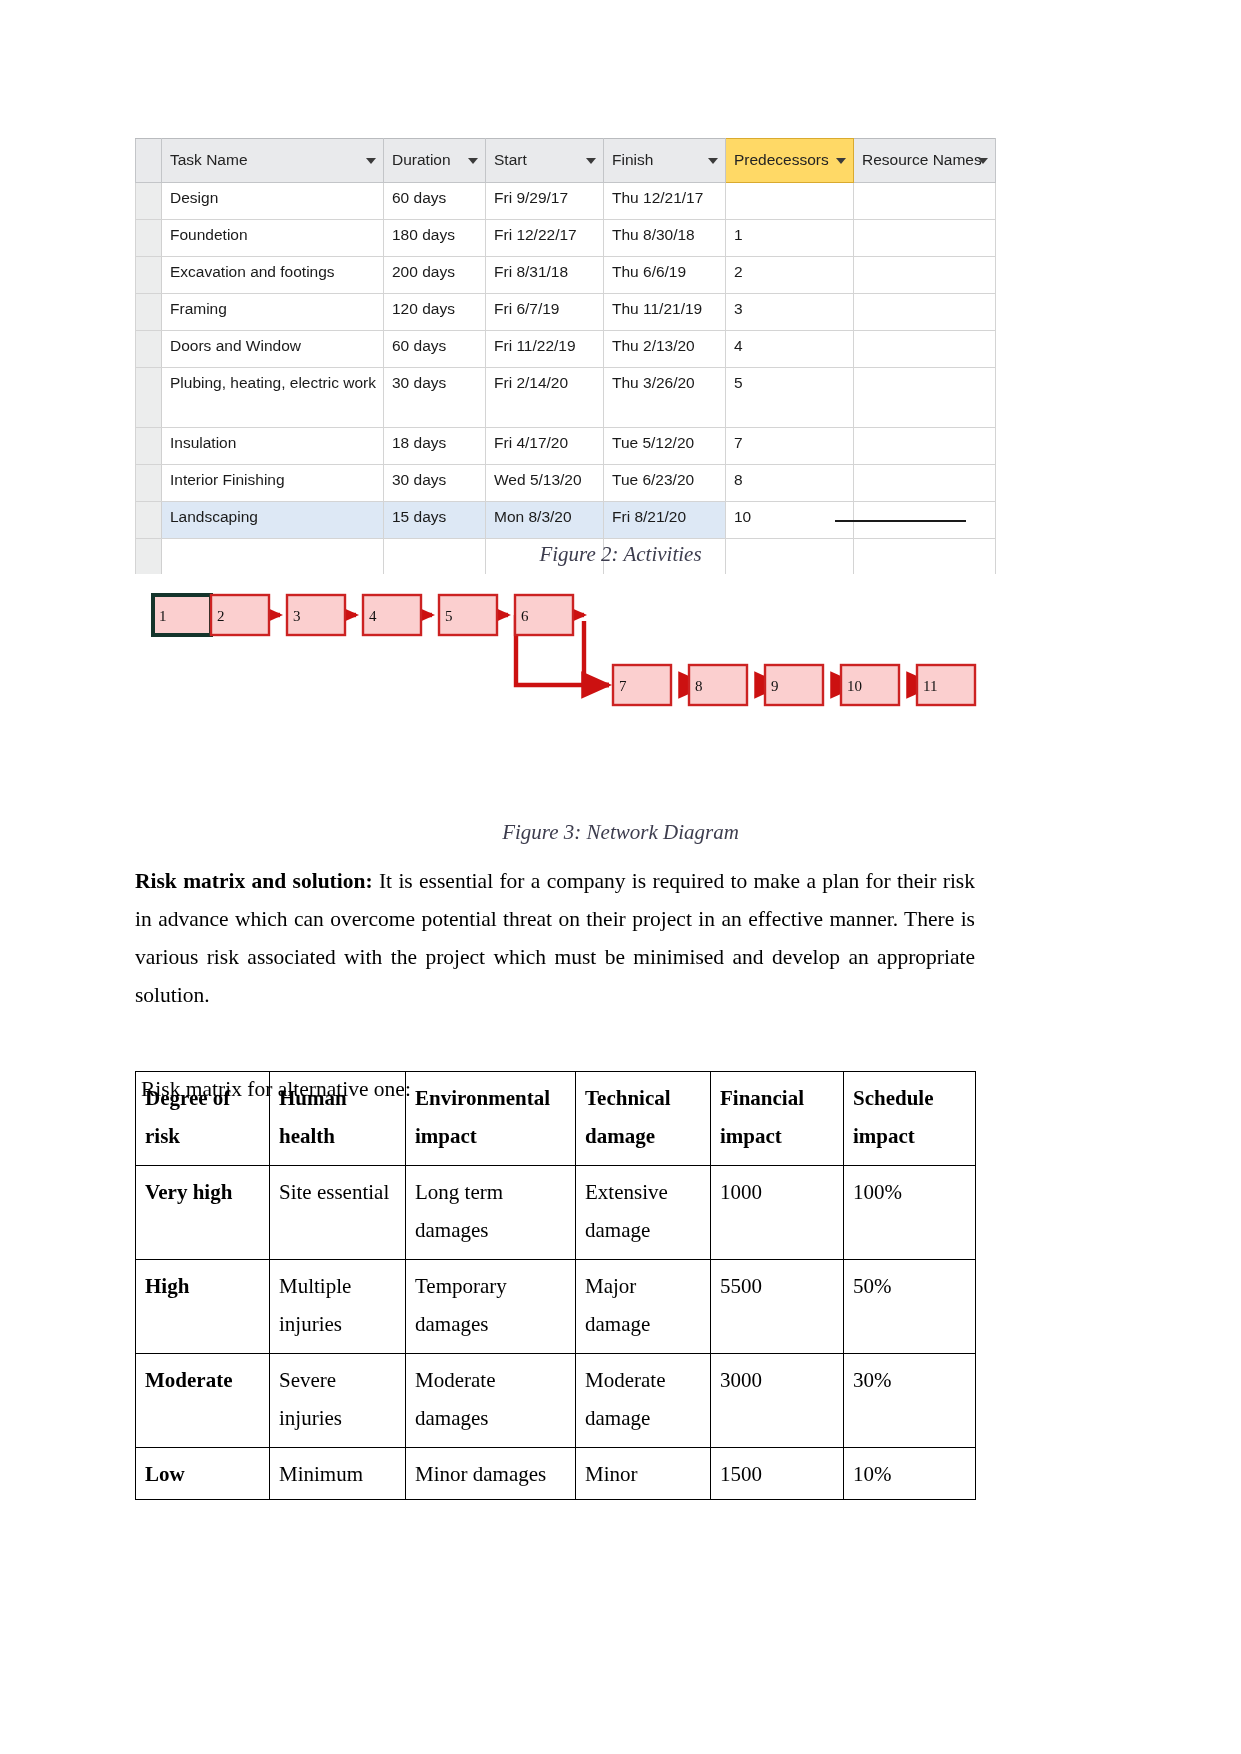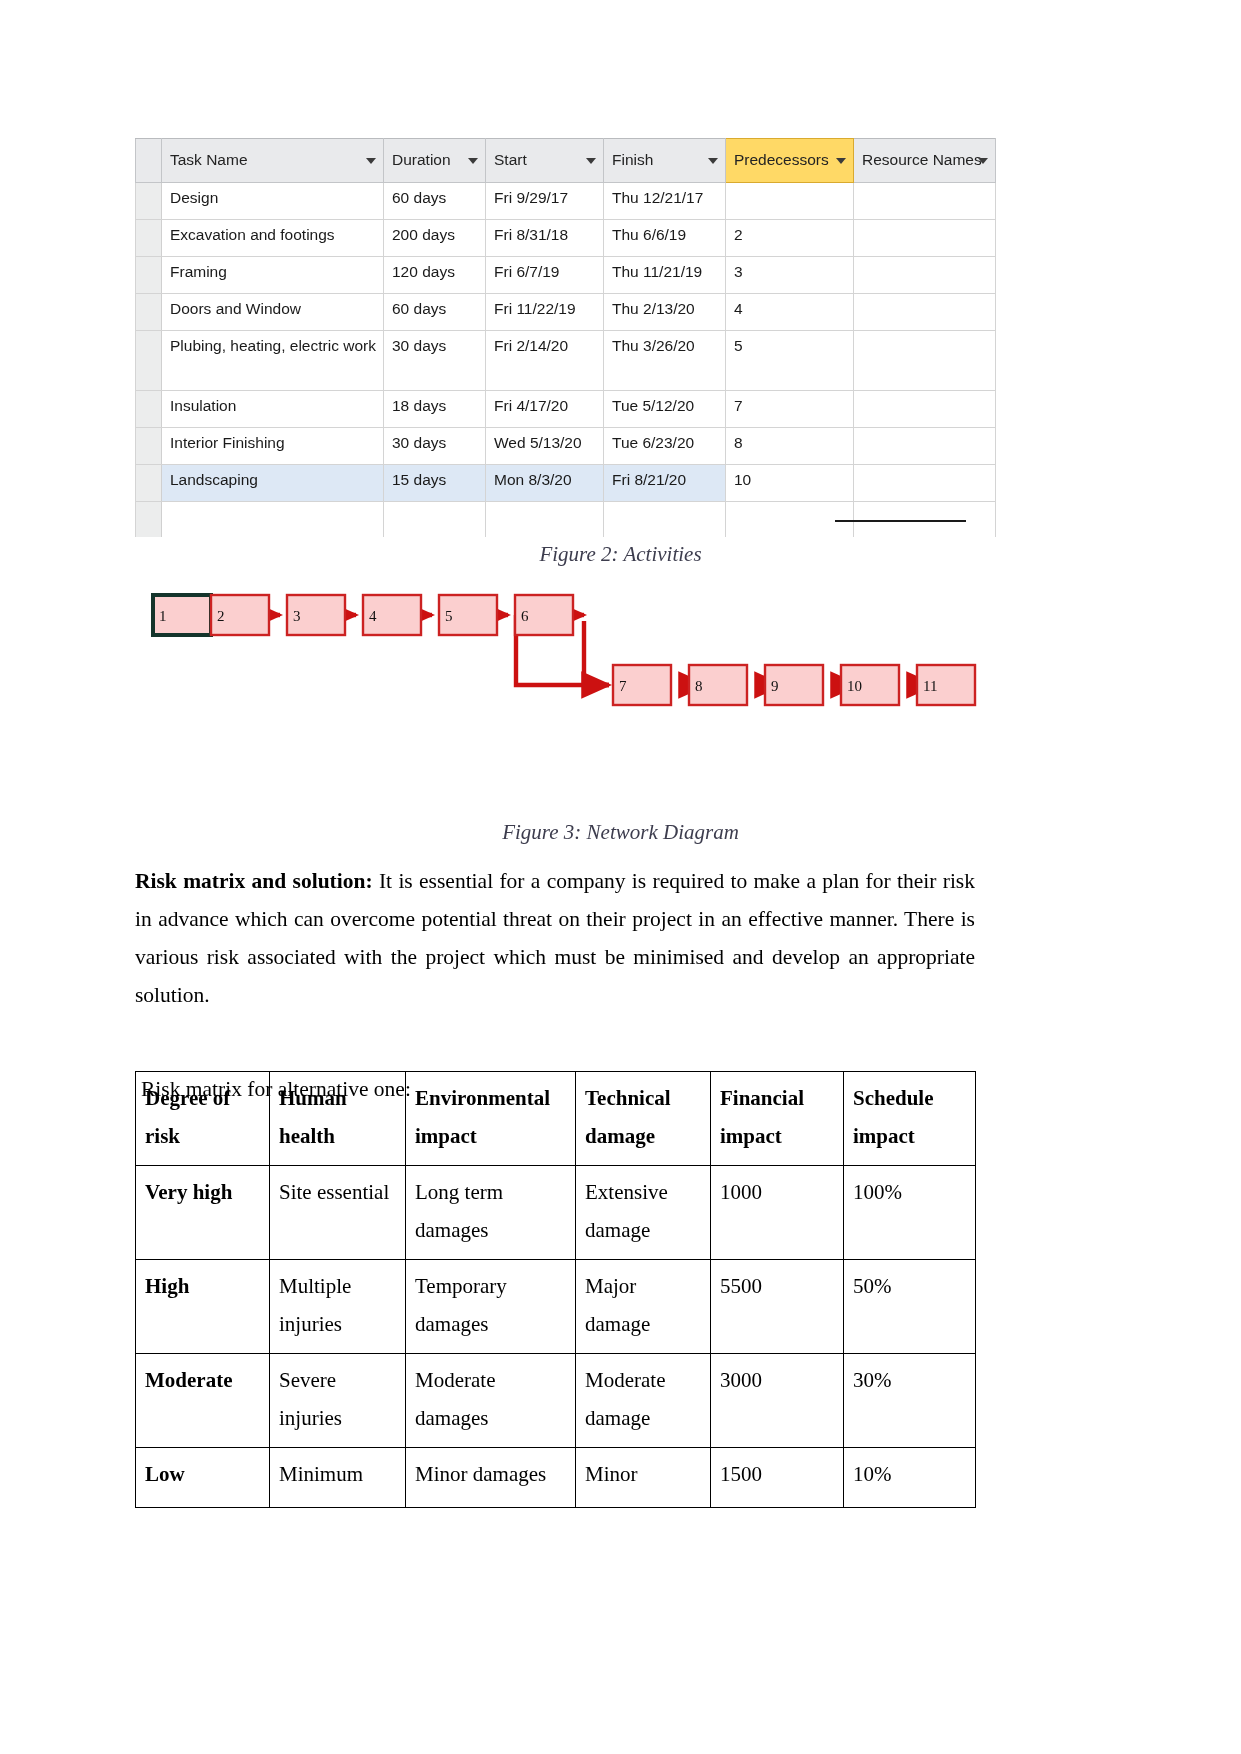--- a/index.html
+++ b/index.html
@@ -165,21 +165,21 @@
     border: 1.6px solid #000;
     padding: 7px 8px 10px 9px;
     font-size: 21px;
     line-height: 38px;
     vertical-align: top;
     text-align: left;
   }
   table.risk th { font-weight: bold; }
   table.risk td.degree { font-weight: bold; }
   table.risk tr.tall-row th, table.risk tr.tall-row td { height: 66px; }
-  table.risk tr.last-row td { padding-bottom: 14px; }
+  table.risk tr.last-row td { padding-bottom: 6px; }
 </style>
 </head>
 <body>
 
 <div class="page">
 
   <div class="proj-wrap">
     <table class="proj-table">
       <colgroup>
         <col class="c-gutter">
@@ -220,20 +220,29 @@
         </tr>
       </thead>
       <tbody>
         <tr>
           <td class="gut"></td>
           <td>Design</td>
           <td>60 days</td>
           <td>Fri 9/29/17</td>
           <td>Thu 12/21/17</td>
           <td></td>
+          <td></td>
+        </tr>
+        <tr>
+          <td class="gut"></td>
+          <td>Foundetion</td>
+          <td>180 days</td>
+          <td>Fri 12/22/17</td>
+          <td>Thu 8/30/18</td>
+          <td>1</td>
           <td></td>
         </tr>
         <tr>
           <td class="gut"></td>
           <td>Excavation and footings</td>
           <td>200 days</td>
           <td>Fri 8/31/18</td>
           <td>Thu 6/6/19</td>
           <td>2</td>
           <td></td>

